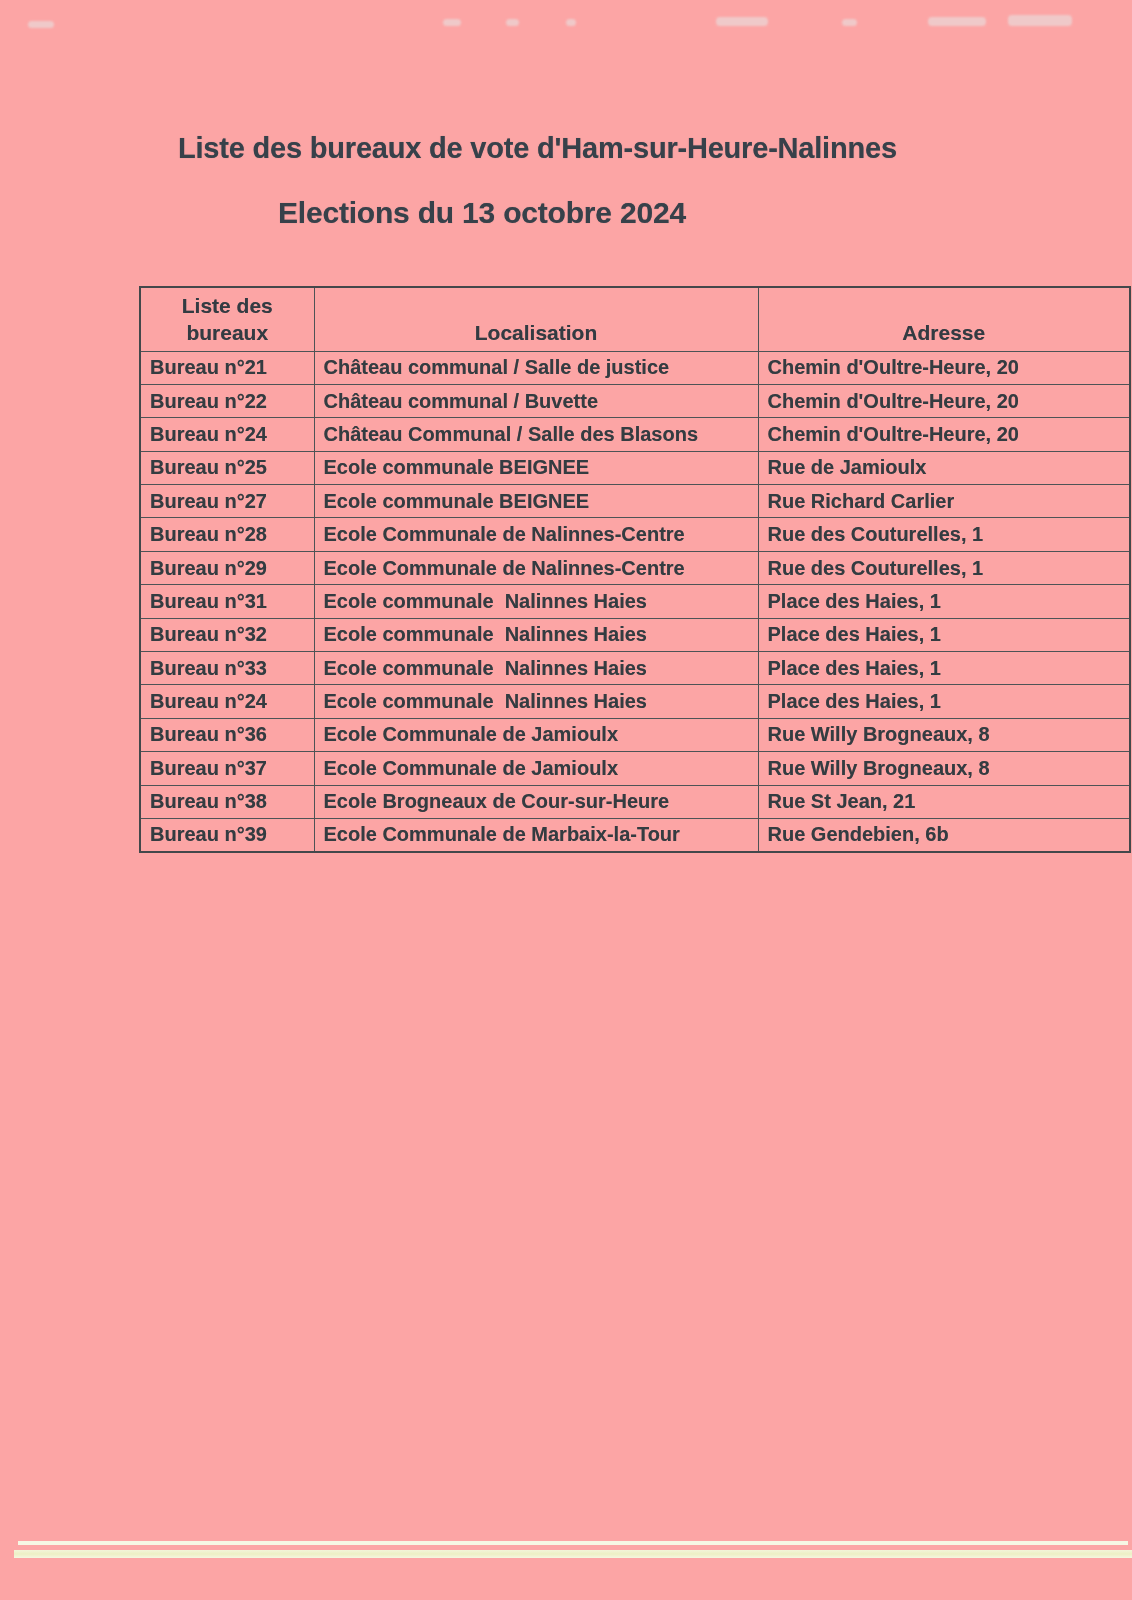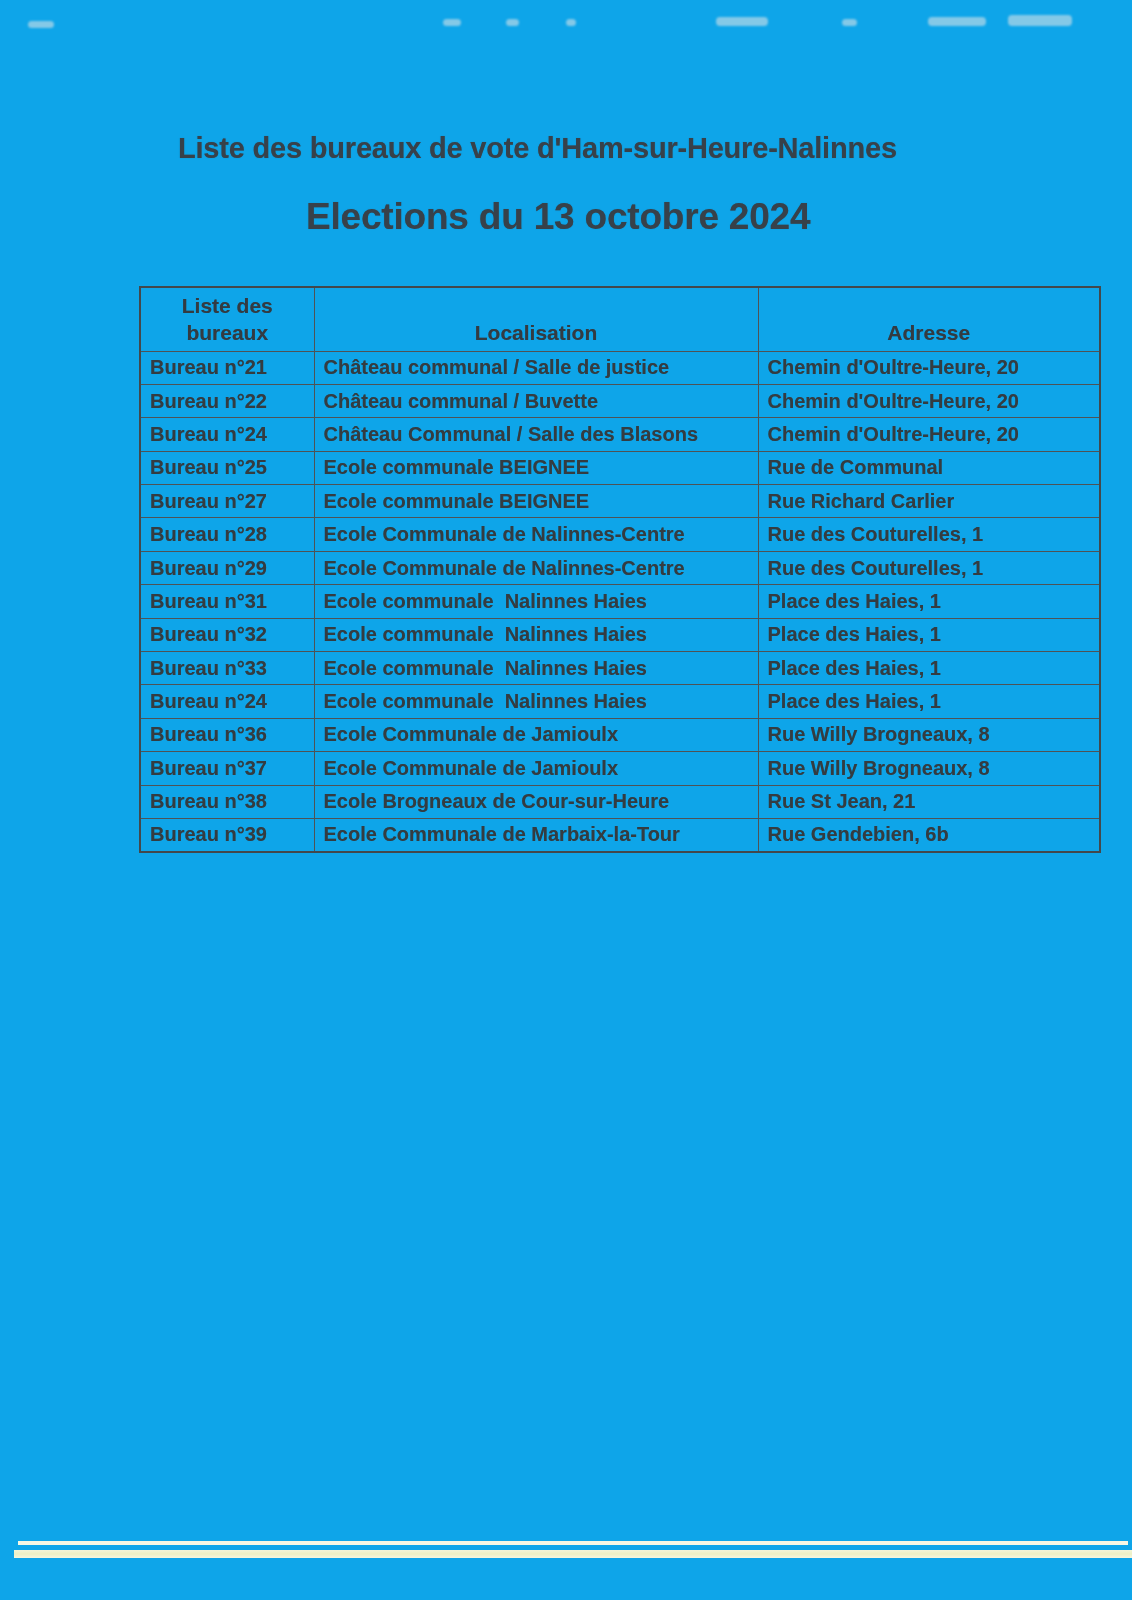--- a/index.html
+++ b/index.html
@@ -1,65 +1,64 @@
 <!DOCTYPE html>
 <html><head>
 <meta charset="utf-8">
 <style>
   * { margin: 0; padding: 0; box-sizing: border-box; }
   html, body { background: #ffffff; }
   .page {
     position: relative;
     width: 1132px;
     height: 1600px;
-    background: #0ea5e9;
+    background: #fca5a5;
     overflow: hidden;
     font-family: "Liberation Sans", sans-serif;
     color: #343c41;
   }
   
   .doc-title {
     position: absolute;
     left: 178px;
     top: 132px;
     font-size: 29px;
     font-weight: bold;
     color: #37414a;
     letter-spacing: -0.2px;
     text-shadow: 0 0 0.7px rgba(55,65,74,0.55);
     white-space: nowrap;
   }
   .doc-subtitle {
     position: absolute;
     left: 278px;
     top: 196px;
-    font-size: 37px;
+    font-size: 30px;
     font-weight: bold;
     color: #37414a;
     letter-spacing: -0.2px;
     text-shadow: 0 0 0.7px rgba(55,65,74,0.55);
     white-space: nowrap;
-    margin-left: 28px;
   }
   
   table.bureaux {
     position: absolute;
     left: 139px;
     top: 286px;
     width: 929px;
     border-collapse: collapse;
     table-layout: fixed;
     border: 2px solid #43484b;
   }
   table.bureaux th, table.bureaux td {
     border: 1.5px solid #4e5356;
   }
   th.col-bureau { width: 174px; }
   th.col-loc    { width: 444px; }
-  th.col-adr    { width: 342px; text-align: center; }
+  th.col-adr    { width: 372px; text-align: center; }
   thead tr { height: 64px; }
   th {
     font-size: 21px;
     font-weight: bold;
     color: #333b42;
     vertical-align: bottom;
     text-align: center;
     padding: 2px 8px 4px 8px;
     line-height: 1.3;
     text-shadow: 0 0 0.6px rgba(51,59,66,0.5);
@@ -145,21 +144,21 @@
           <td>Chemin d'Oultre-Heure, 20</td>
         </tr>
         <tr>
           <td>Bureau n°24</td>
           <td>Château Communal / Salle des Blasons</td>
           <td>Chemin d'Oultre-Heure, 20</td>
         </tr>
         <tr>
           <td>Bureau n°25</td>
           <td>Ecole communale BEIGNEE</td>
-          <td>Rue de Communal</td>
+          <td>Rue de Jamioulx</td>
         </tr>
         <tr>
           <td>Bureau n°27</td>
           <td>Ecole communale BEIGNEE</td>
           <td>Rue Richard Carlier</td>
         </tr>
         <tr>
           <td>Bureau n°28</td>
           <td>Ecole Communale de Nalinnes-Centre</td>
           <td>Rue des Couturelles, 1</td>

